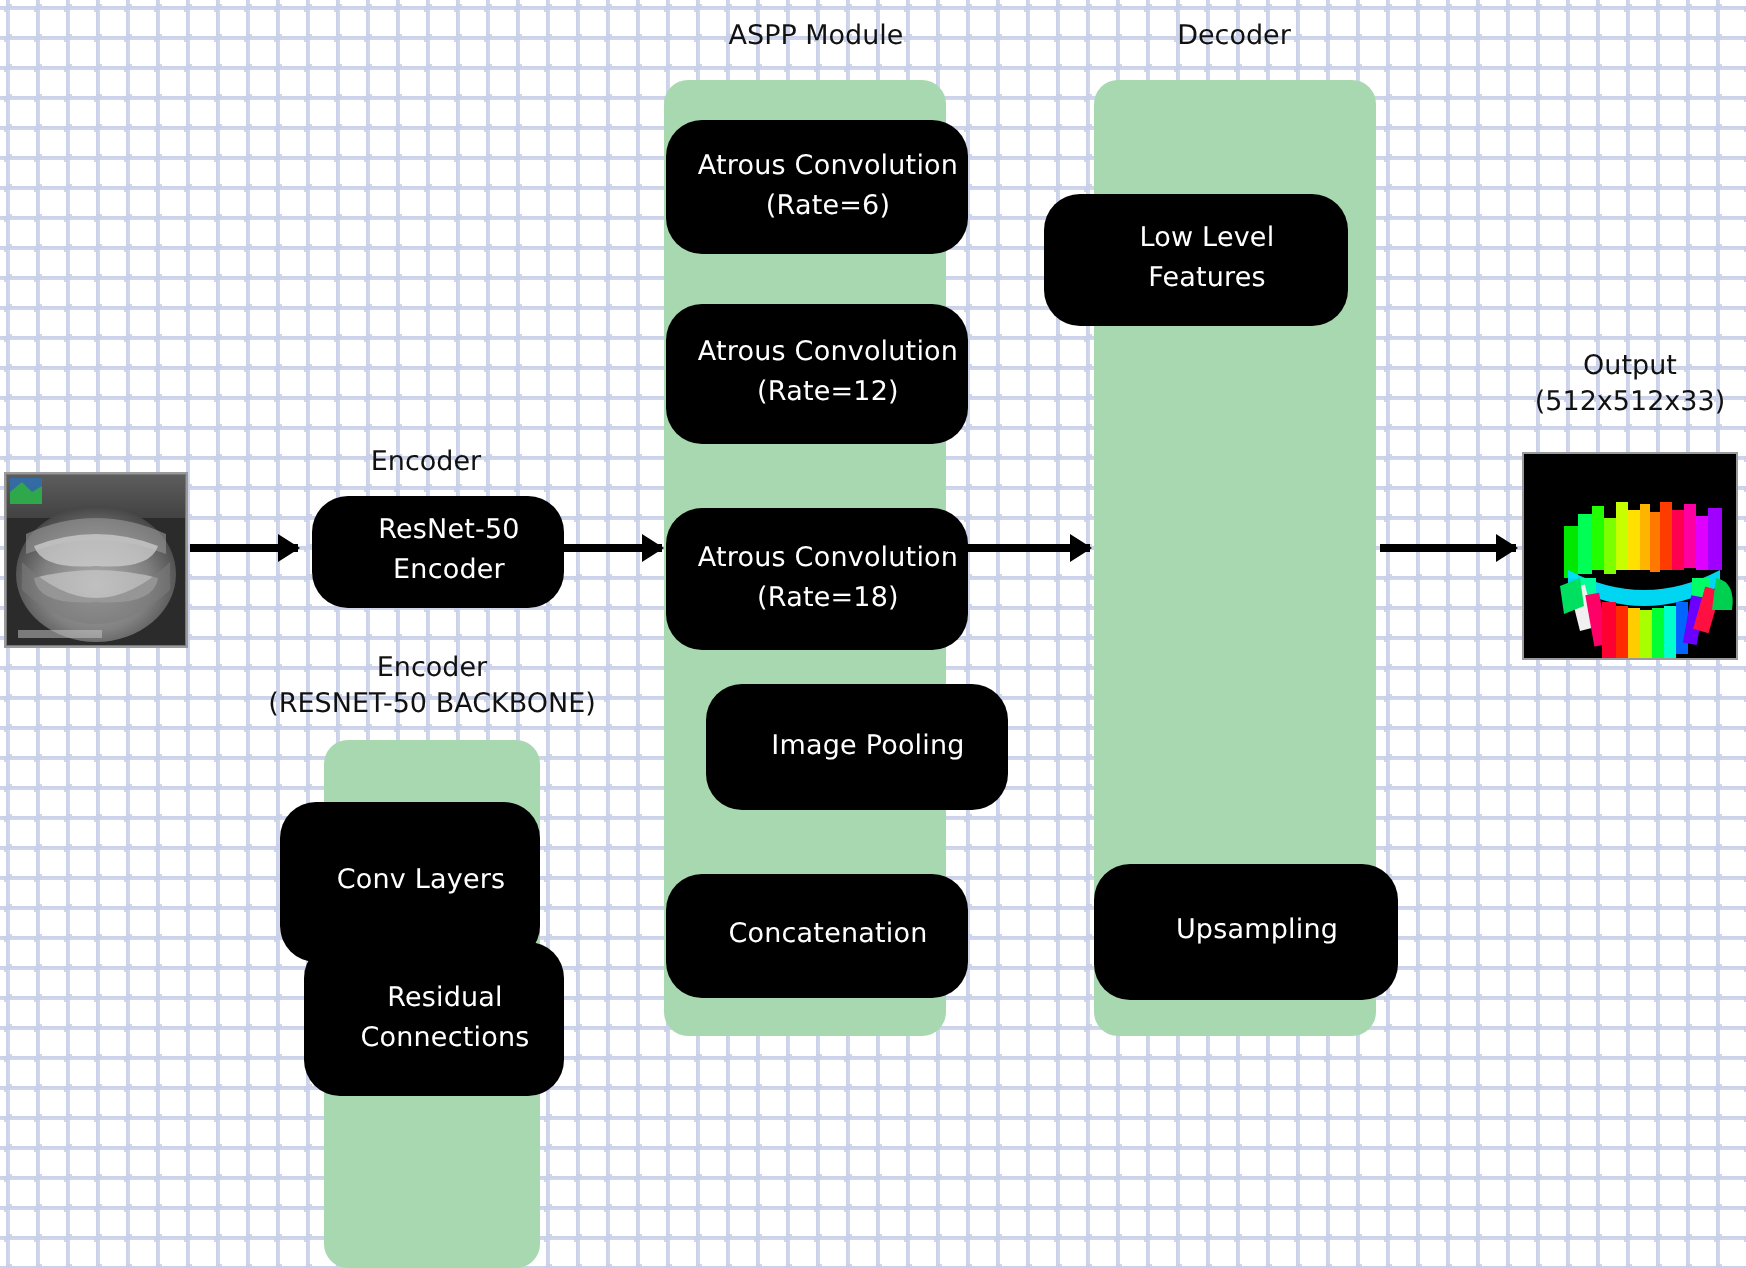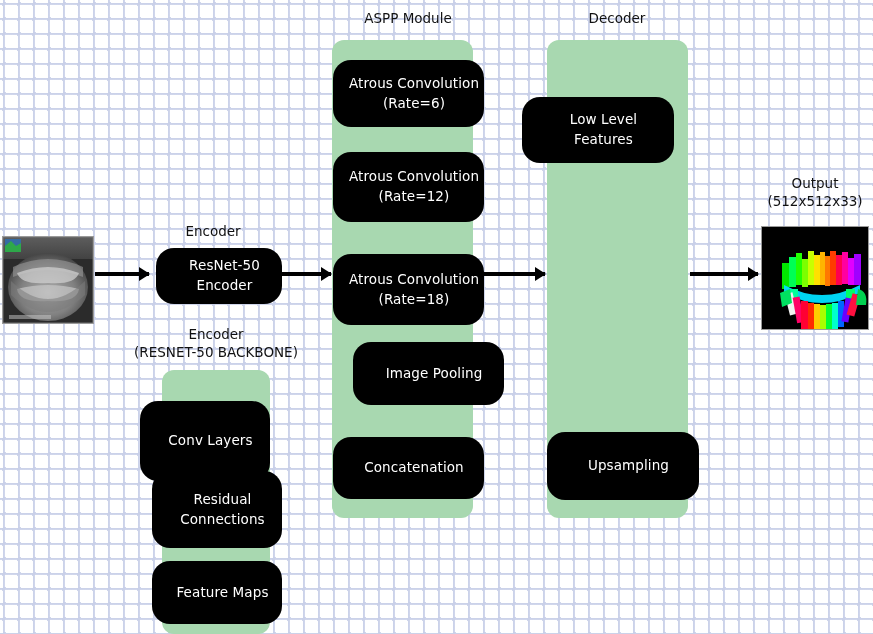--- a/index.html
+++ b/index.html
@@ -134,21 +134,20 @@
 Encoder</div>
 
   <div class="caption" style="left:118px; top:325px; width:196px;">Encoder
 (RESNET-50 BACKBONE)</div>
 
   <div class="group-box" style="left:162px; top:370px; width:108px; height:264px;"></div>
 
   <div class="node" style="left:140px; top:381px; width:119px; height:80px;margin-top:20px;">Conv Layers</div>
   <div class="node" style="left:152px; top:471px; width:119px; height:77px;">Residual
 Connections</div>
-  <div class="node" style="left:152px; top:561px; width:119px; height:63px;">Feature Maps</div>
 
   <div class="arrow" style="left:273px; top:272px; width:58px;"></div>
 
   <div class="caption" style="left:343px; top:9px; width:130px;">ASPP Module</div>
 
   <div class="group-box" style="left:332px; top:40px; width:141px; height:478px;"></div>
 
   <div class="node" style="left:333px; top:60px; width:140px; height:67px;">Atrous Convolution
 (Rate=6)</div>
   <div class="node" style="left:333px; top:152px; width:140px; height:70px;">Atrous Convolution

